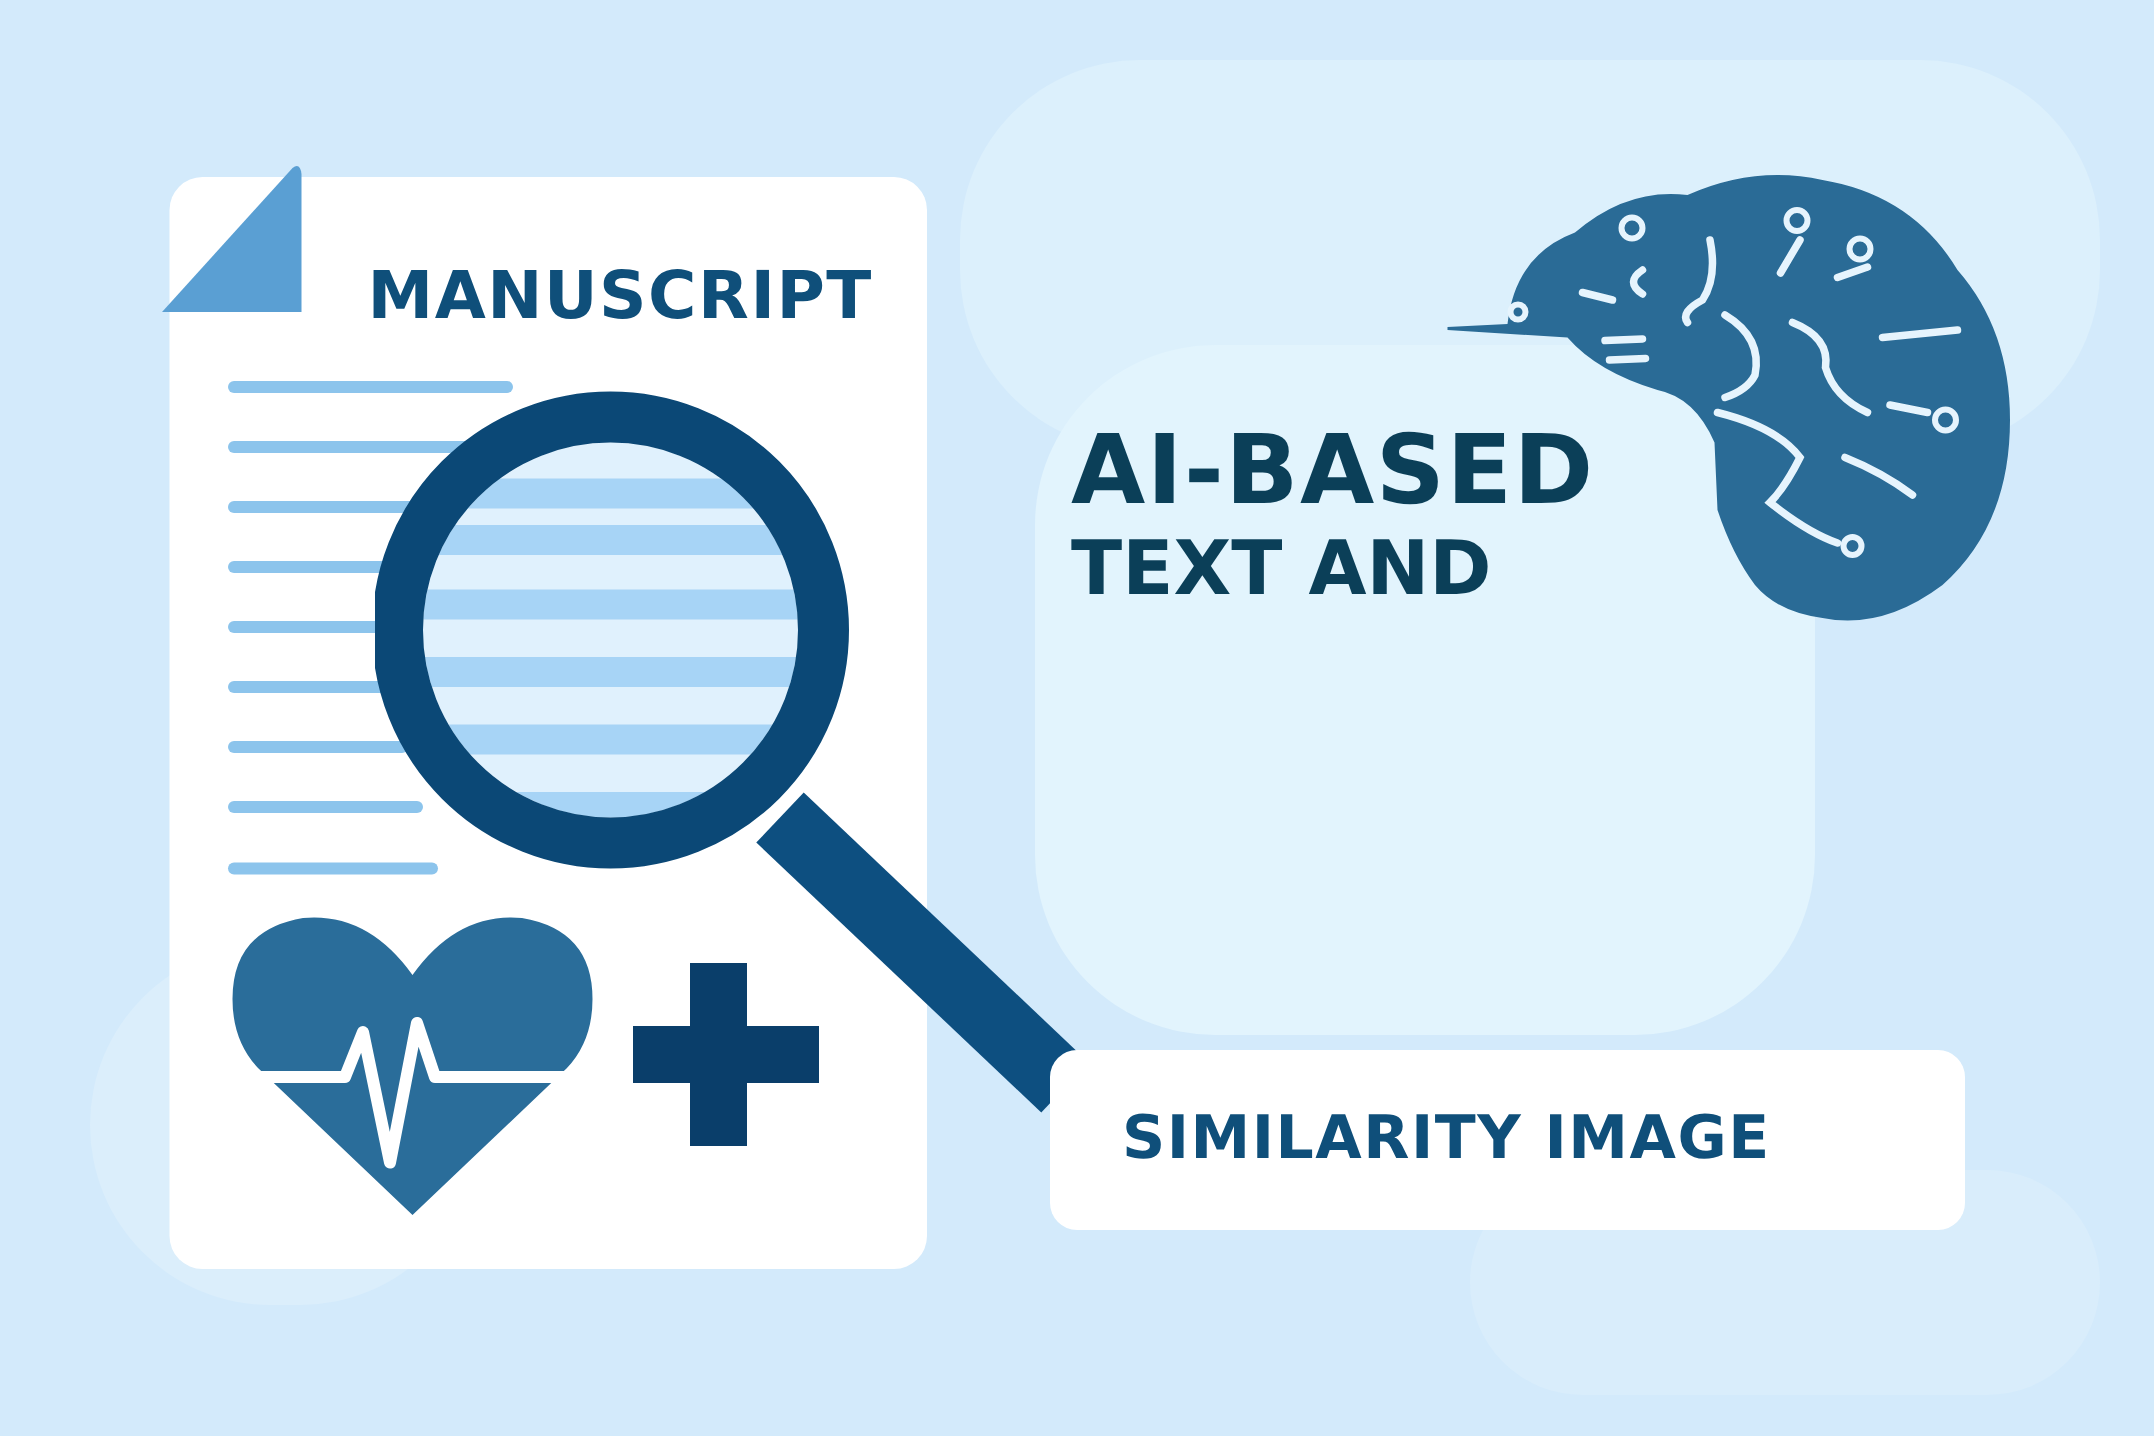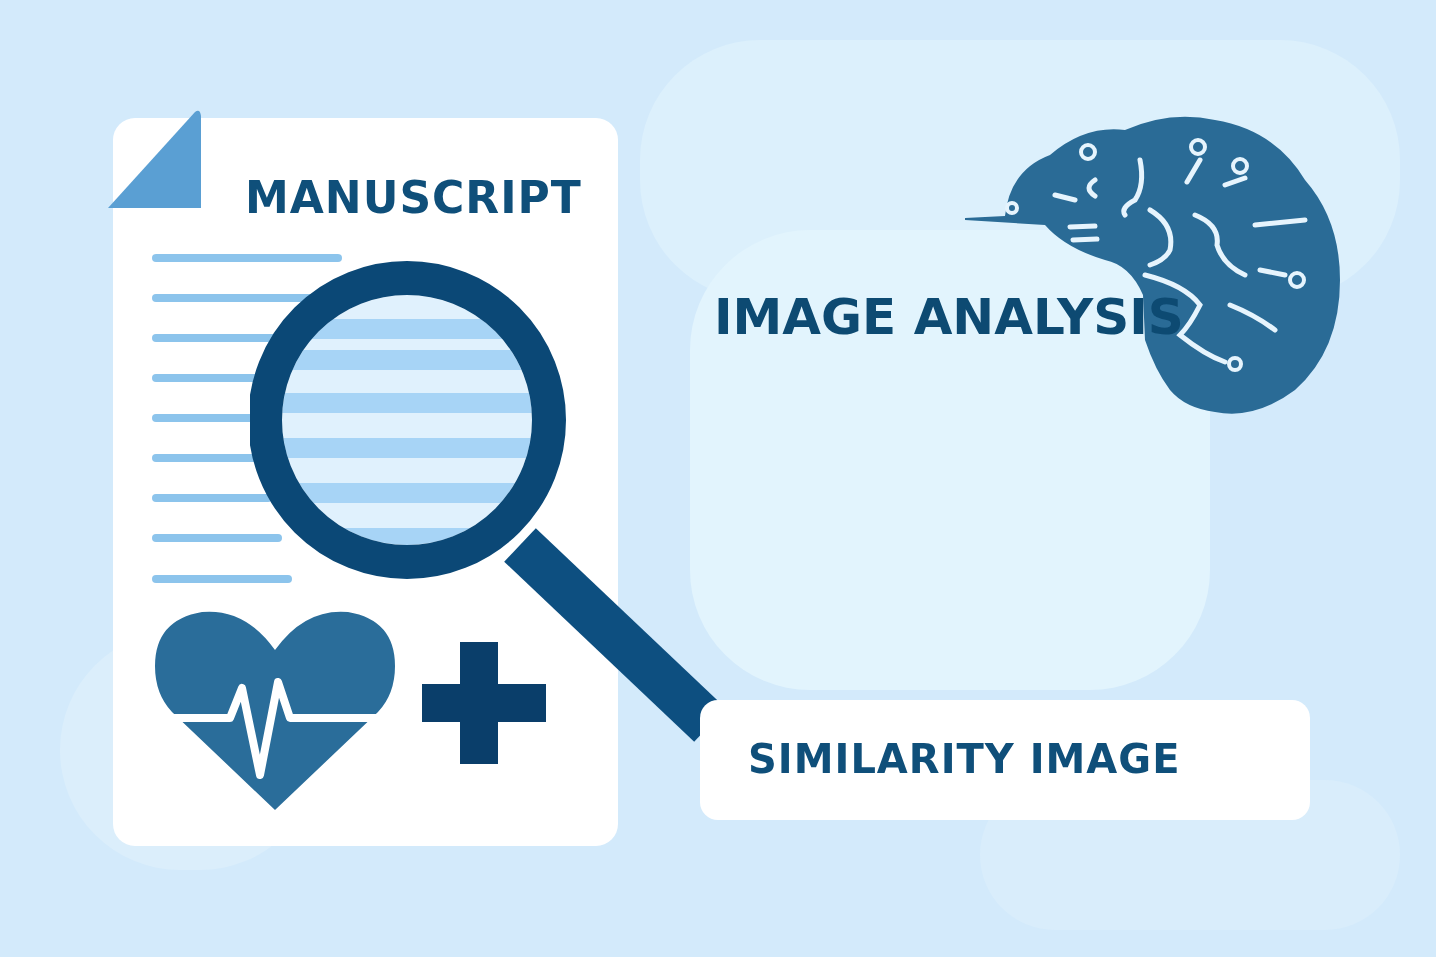--- a/index.html
+++ b/index.html
@@ -111,17 +111,18 @@
     <circle cx="133" cy="52" r="7"></circle>
     <circle cx="243" cy="47" r="7"></circle>
     <circle cx="285" cy="66" r="7"></circle>
     <circle cx="342" cy="180" r="7"></circle>
     <circle cx="280" cy="264" r="6"></circle>
     <circle cx="57" cy="108" r="5"></circle>
   </g>
 </svg>
 
 <div class="headline">
-  <span class="l3">IMAGE ANALYSIS</span>
+  <span class="l1">AI-BASED</span>
+  <span class="l2">TEXT AND</span>
 </div>
 
 <div class="report"></div>
 <div class="report-label">SIMILARITY IMAGE</div>
 
 </body></html>

